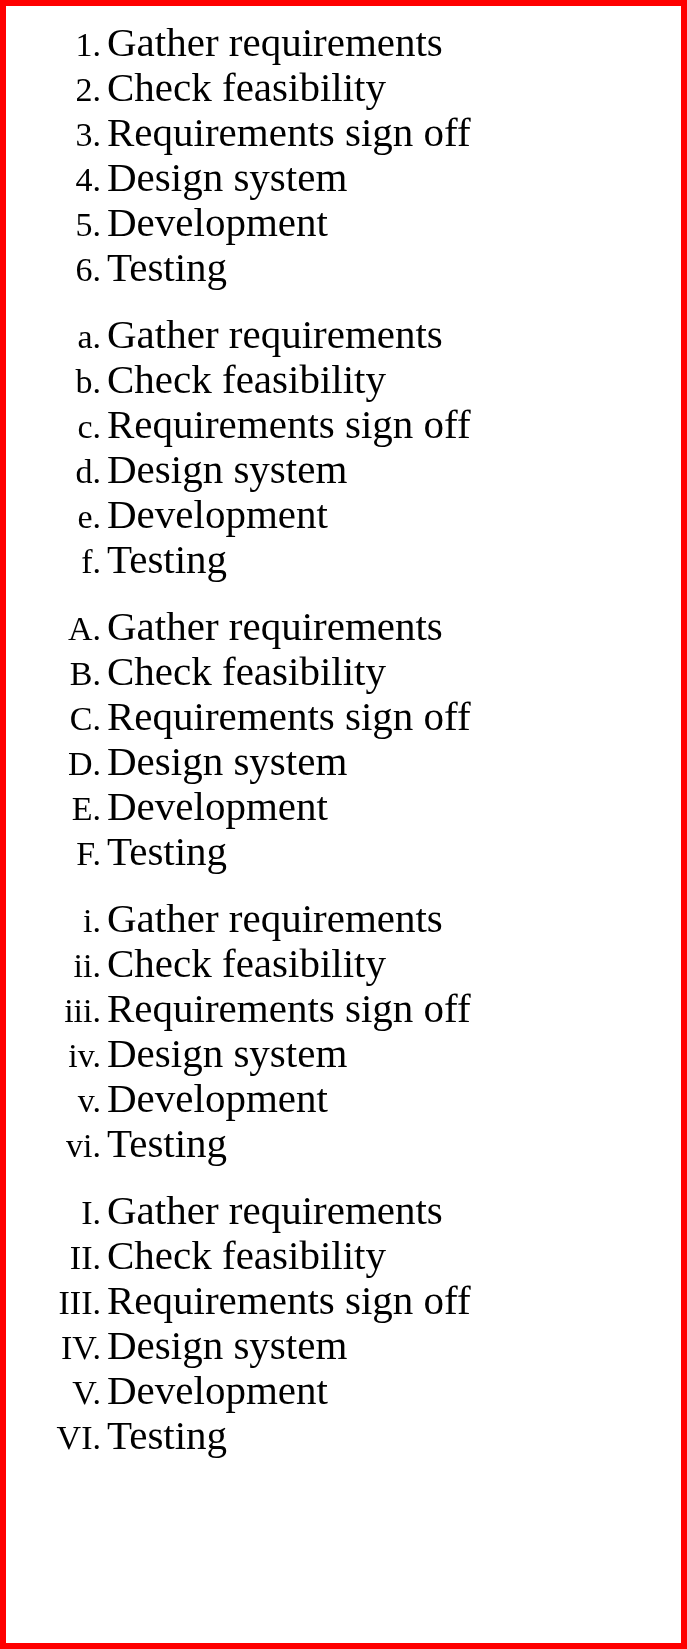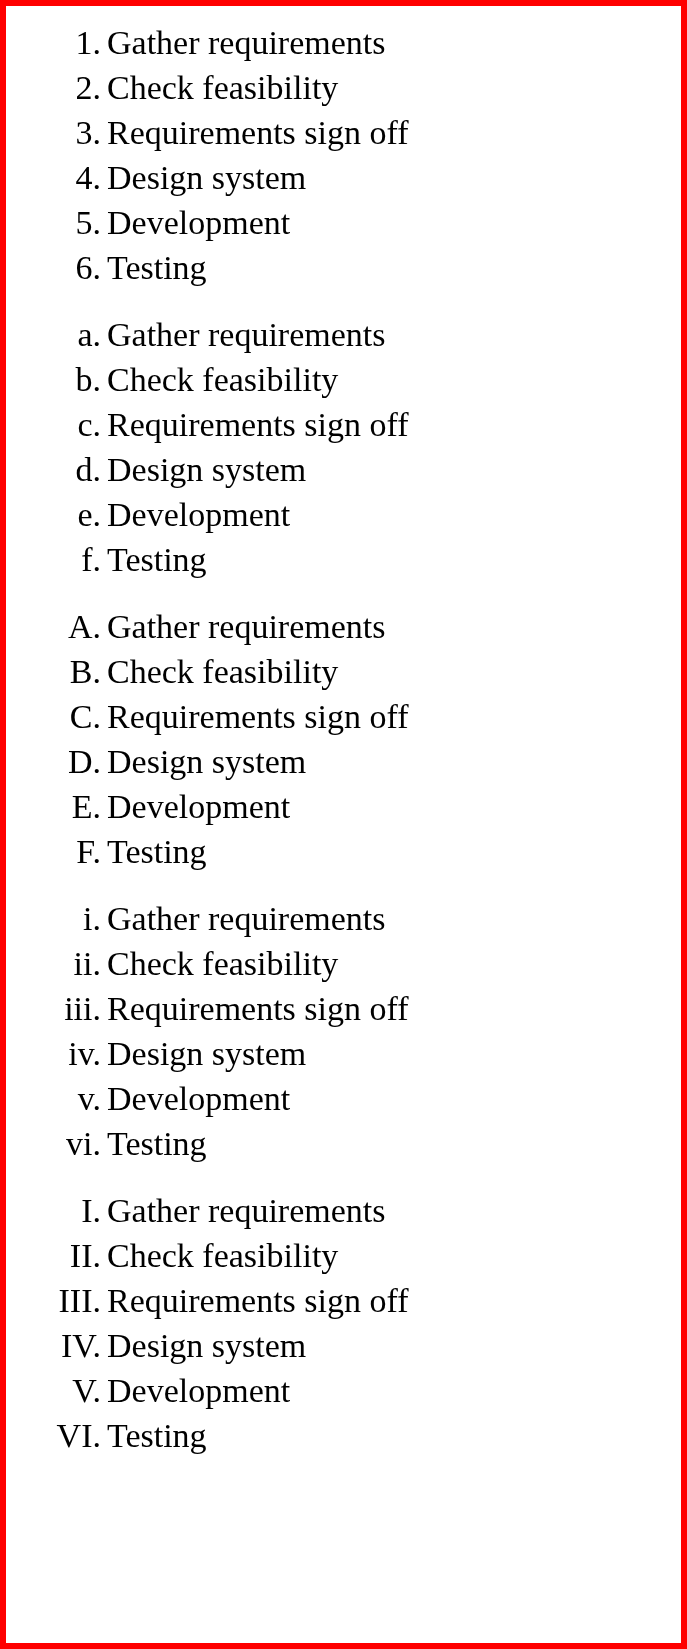--- a/index.html
+++ b/index.html
@@ -51,21 +51,21 @@
     width: 101px;            
     text-align: right;
     padding-right: 6px;
     box-sizing: border-box;
     font-size: 34px;
     color: #000000;
   }
 
   .item-text {
     flex: 0 0 auto;
-    font-size: 34px;
+    font-size: 41px;
     color: #000000;
   }
 </style>
 </head>
 <body>
 
 <div class="page">
   <div class="page-inner">
 
     <ol class="list-group">

